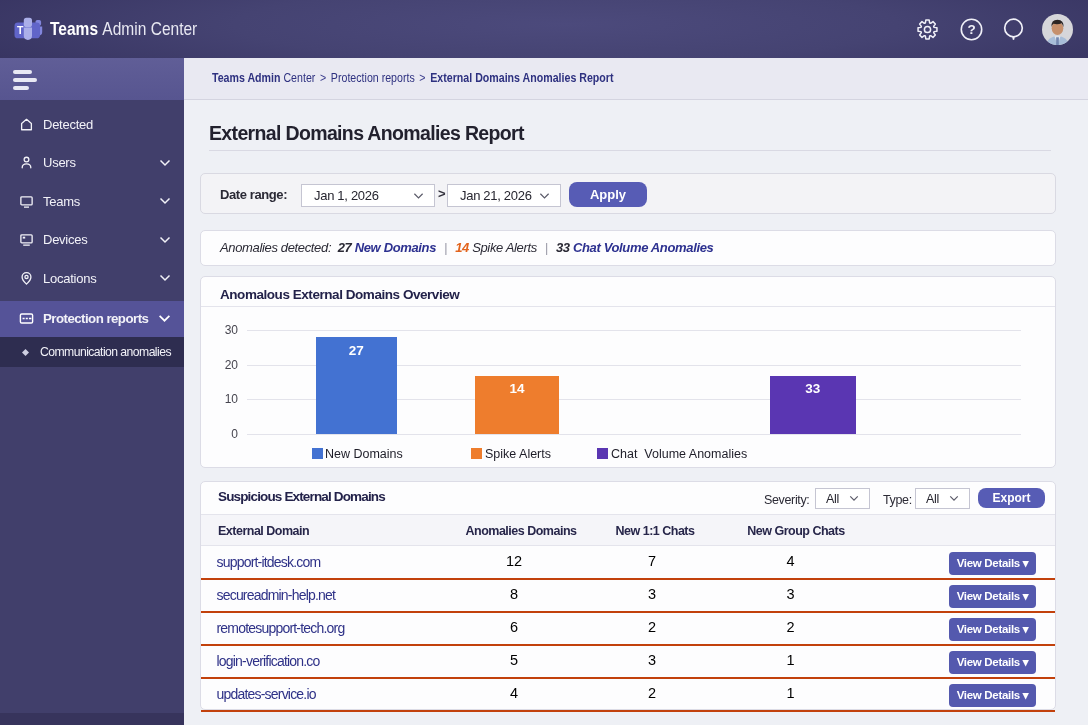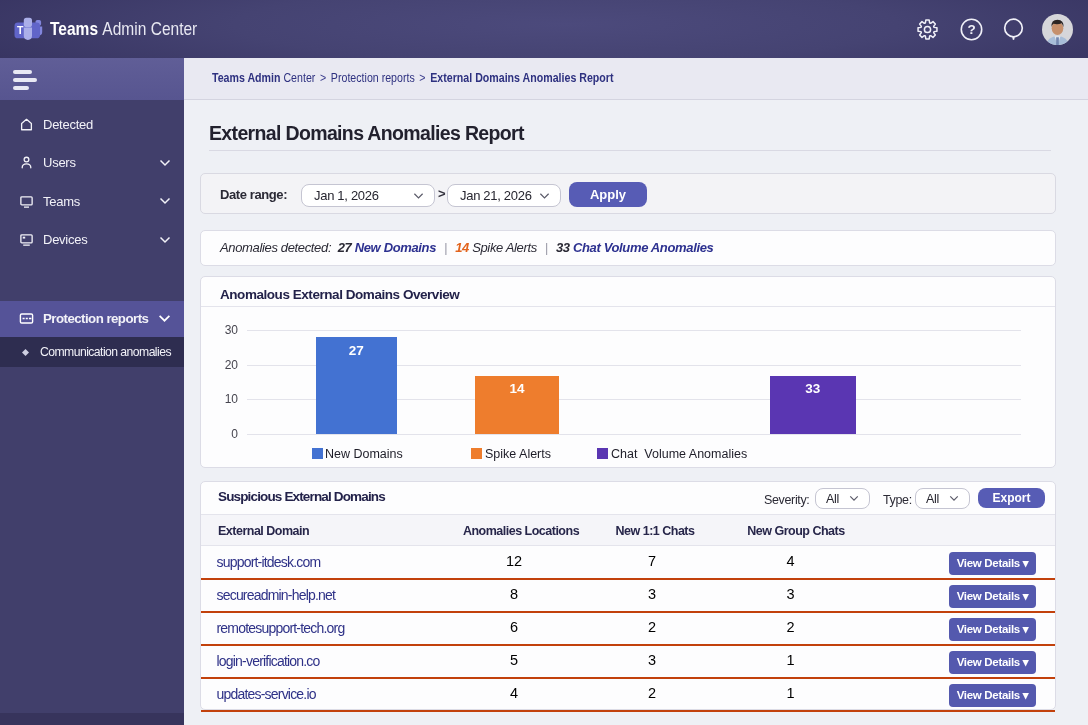--- a/index.html
+++ b/index.html
@@ -28,21 +28,21 @@
   #crumbbar { position:absolute; left:0; top:0; width:904px; height:42px; background:#e9e9f2; border-bottom:1px solid #d4d4e0; line-height:41px; padding-left:28px; font-size:12.5px; color:#2e3180; white-space:nowrap; }
   #crumbbar .in { display:inline-block; transform:scaleX(.85); transform-origin:left center; }
   #crumbbar b { font-weight:700; }
   #crumbbar .sep { color:#3d3f8e; padding:0 2px; }
   h1 { position:absolute; left:25px; top:64px; font-size:19.5px; font-weight:700; color:#22212e; letter-spacing:-0.65px; }
   #titlerule { position:absolute; left:25px; top:92.3px; width:842px; height:1px; background:#d9d9e3; }
   .card { position:absolute; left:16px; width:856px; background:#fdfdfe; border:1px solid #dcdce6; border-radius:5px; }
   
   #datebar { top:115px; height:41px; background:#f3f3f6; border-color:#d9d9e2; }
   #datebar .lbl { position:absolute; left:19px; top:13px; font-size:13px; font-weight:700; color:#2a2935; letter-spacing:-0.4px; }
-  .select { position:absolute; background:#fff; border:1px solid #c5c5d2; border-radius:8px; font-size:13px; color:#26252f; letter-spacing:-0.3px; }
+  .select { position:absolute; background:#fff; border:1px solid #c5c5d2; border-radius:0; font-size:13px; color:#26252f; letter-spacing:-0.3px; }
   .select .ch { position:absolute; right:10px; top:50%; margin-top:-4px; }
   #datebar .gt { position:absolute; left:253px; top:12px; font-size:13px; color:#33323e; font-weight:700; }
   .btn { position:absolute; background:#575cb5; color:#fff; font-weight:700; border-radius:8px; text-align:center; }
   
   #anomcard { top:172px; height:36px; line-height:34px; padding-left:19px; font-size:13px; color:#2b2a35; letter-spacing:-0.35px; white-space:nowrap;font-style:italic; }
   #anomcard b { font-weight:700; }
   #anomcard .navy { color:#2d3190; font-weight:700; }
   #anomcard .orange { color:#e2641d; font-weight:700; }
   #anomcard .pipe { color:#9a9aa8; padding:0 8px; font-weight:400; }
   
@@ -141,20 +141,30 @@
     <svg class="ic" viewBox="0 0 16 16" fill="none" stroke="#f2f2f8" stroke-width="1.4">
         <rect x="2" y="3" width="12" height="8.6" rx="1"></rect>
         <rect x="4" y="5" width="2.6" height="2" fill="#f2f2f8" stroke="none"></rect>
         <path d="M4.5 14 h7"></path>
       </svg>
     <span class="txt">Devices</span>
     <svg class="chev" width="12" height="8" viewBox="0 0 12 8" fill="none" stroke="#f2f2f8" stroke-width="1.5">
         <path d="M1.5 1.5 L6 6 L10.5 1.5"></path>
       </svg>
   </div>
+  <div class="navitem" style="top:201px;height:38.5px">
+    <svg class="ic" viewBox="0 0 16 16" fill="none" stroke="#f2f2f8" stroke-width="1.4">
+        <path d="M8 1.8 c-2.7 0-4.7 2-4.7 4.6 0 3.4 4.7 7.6 4.7 7.6 s4.7-4.2 4.7-7.6 c0-2.6-2-4.6-4.7-4.6 z"></path>
+        <circle cx="8" cy="6.3" r="1.7"></circle>
+      </svg>
+    <span class="txt">Locations</span>
+    <svg class="chev" width="12" height="8" viewBox="0 0 12 8" fill="none" stroke="#f2f2f8" stroke-width="1.5">
+        <path d="M1.5 1.5 L6 6 L10.5 1.5"></path>
+      </svg>
+  </div>
   <div class="navitem nav-hl" style="top:242.5px;height:36.5px">
     <svg class="ic" viewBox="0 0 16 16" fill="none" stroke="#fff" stroke-width="1.5">
         <rect x="1.5" y="3.2" width="13" height="9.6" rx="1.4"></rect>
         <path d="M3.8 8 h2.2 M7.2 8 h2.2 M10.6 8 h2.6" stroke-width="1.7"></path>
       </svg>
     <span class="txt">Protection reports</span>
     <svg class="chev" width="13" height="9" viewBox="0 0 12 8" fill="none" stroke="#fff" stroke-width="1.6">
         <path d="M1.5 1.5 L6 6 L10.5 1.5"></path>
       </svg>
   </div>
@@ -223,21 +233,21 @@
     </div>
     <div class="flabel" style="left:682px">Type:</div>
     <div class="select" style="left:714px;top:6px;width:55px;height:21px;line-height:20px;padding-left:10px;font-size:12.5px">All
       <svg class="ch" width="10" height="7" viewBox="0 0 12 8" fill="none" stroke="#5a5a68" stroke-width="1.4">
           <path d="M1.5 1.5 L6 6 L10.5 1.5"></path>
         </svg>
     </div>
     <div class="btn" style="left:777px;top:6px;width:67px;height:20px;line-height:20px;font-size:12px">Export</div>
     <div id="thead">
       <div class="thlab" style="left:17px">External Domain</div>
-      <div class="thlab" style="left:250px;width:140px;text-align:center">Anomalies Locations</div>
+      <div class="thlab" style="left:250px;width:140px;text-align:center">Anomalies Domains</div>
       <div class="thlab" style="left:384px;width:140px;text-align:center">New 1:1 Chats</div>
       <div class="thlab" style="left:525px;width:140px;text-align:center">New Group Chats</div>
     </div>
     <div class="trow" style="top:64.5px">
       <span class="dom">support-itdesk.com</span>
         <span class="num" style="left:293px">12</span>
         <span class="num" style="left:431px">7</span>
         <span class="num" style="left:569.5px">4</span>
       <span class="vdbtn">View Details ▾</span>
     </div>

